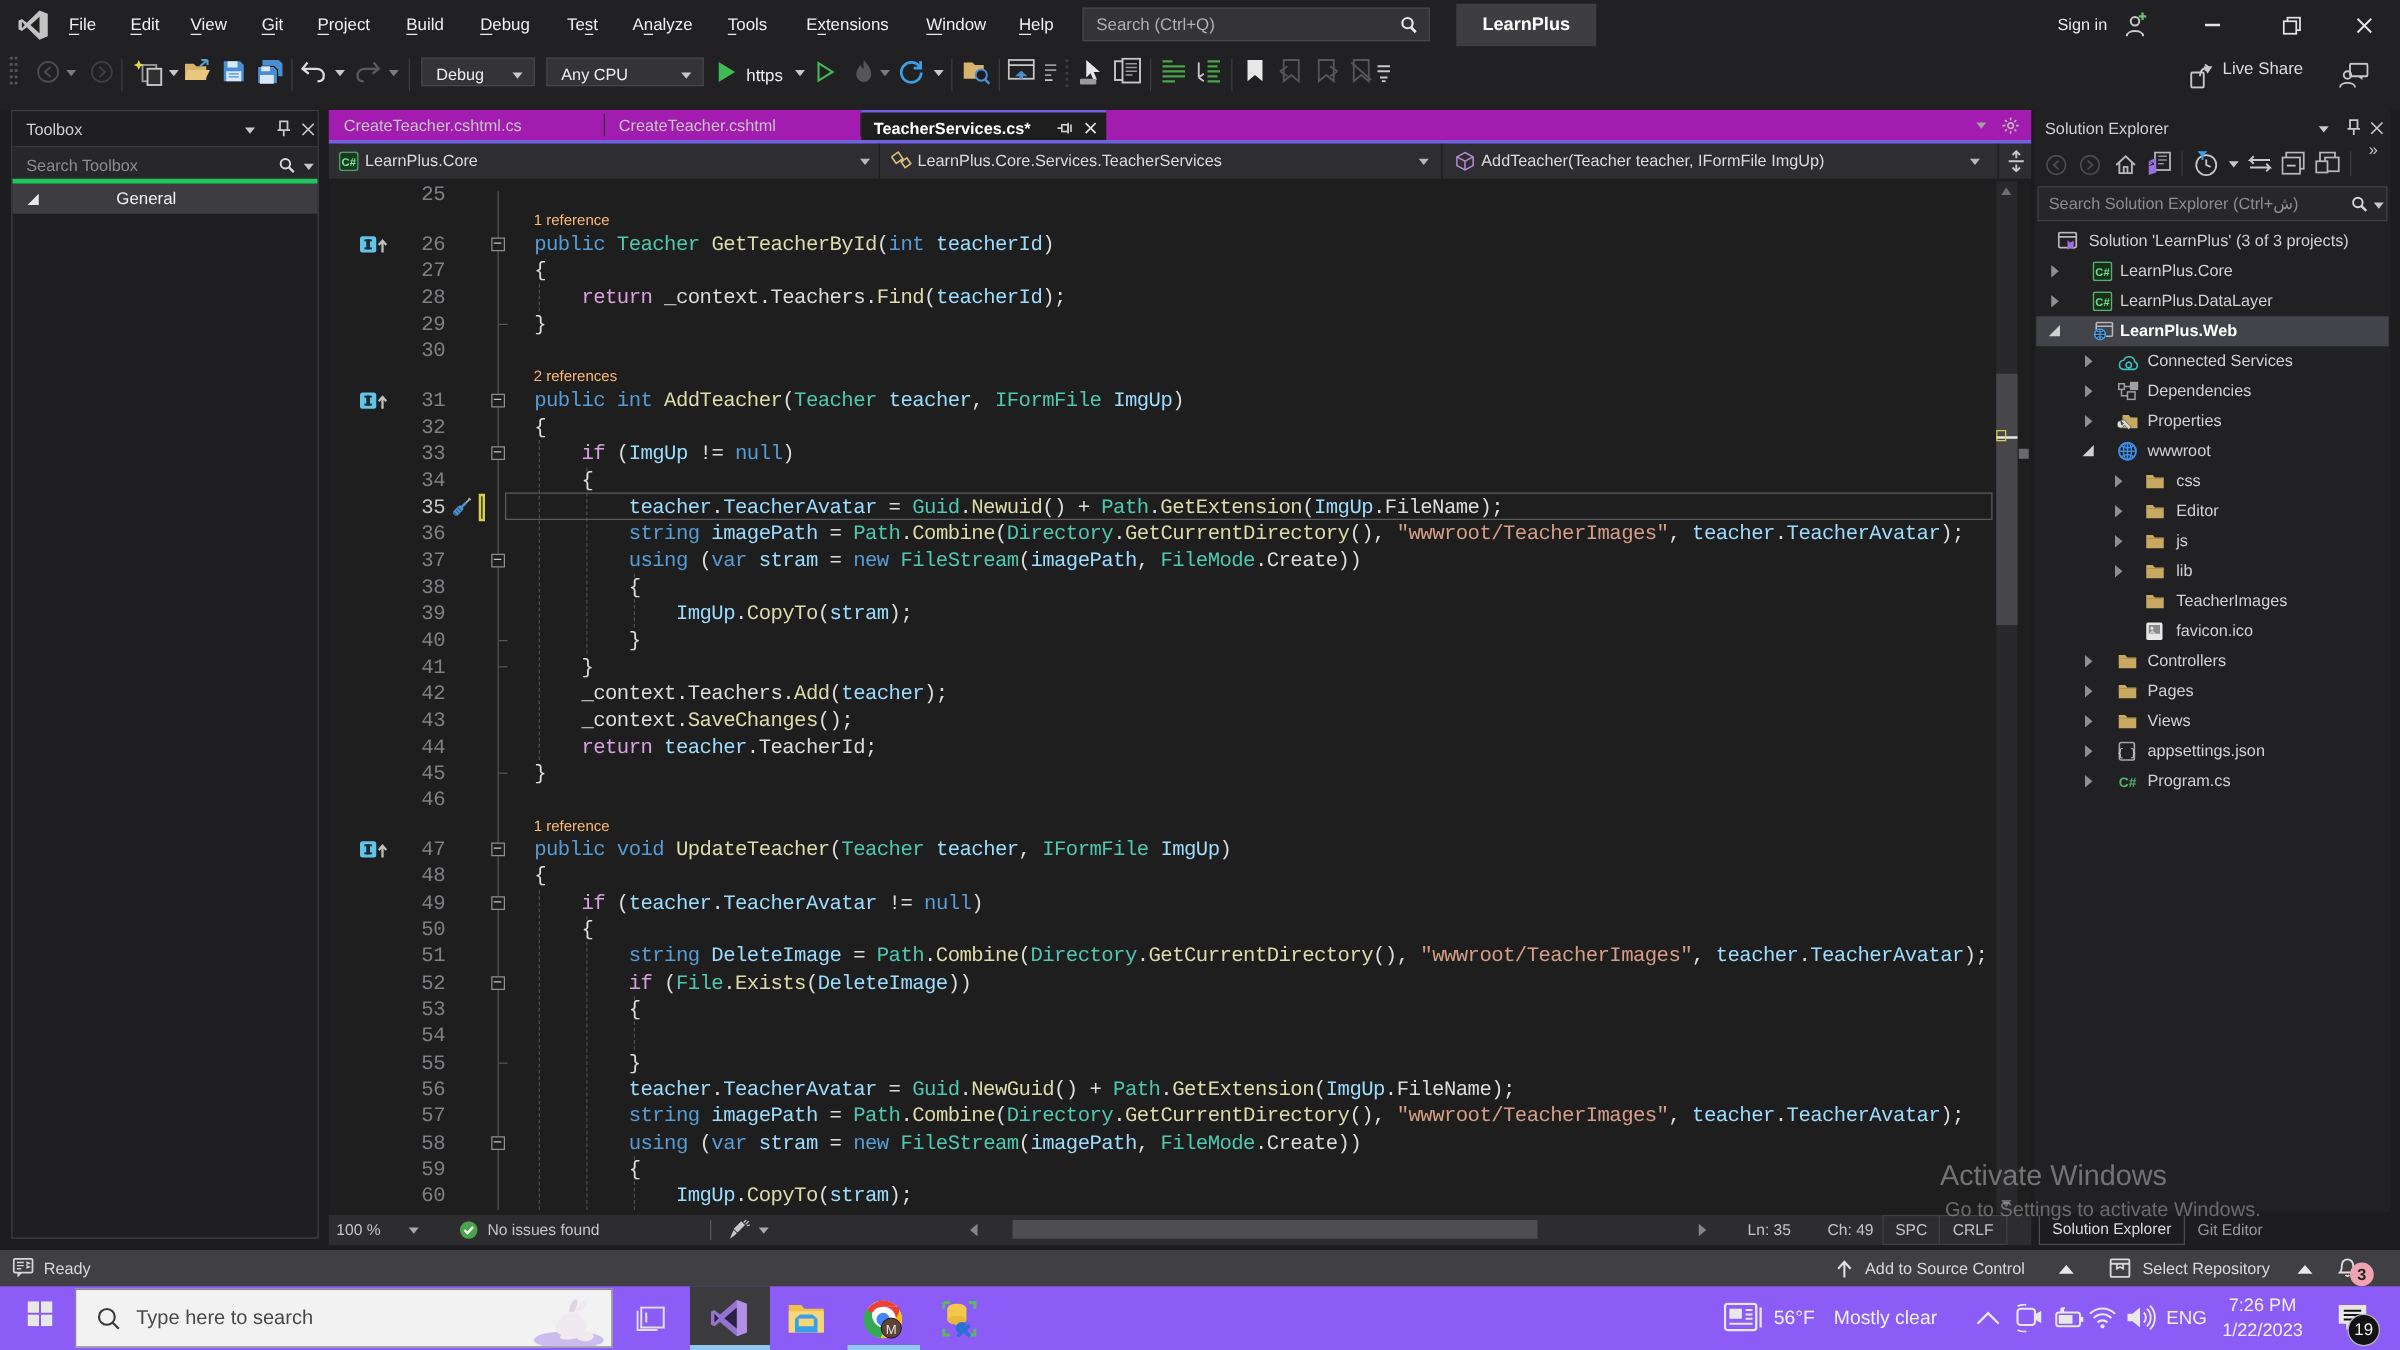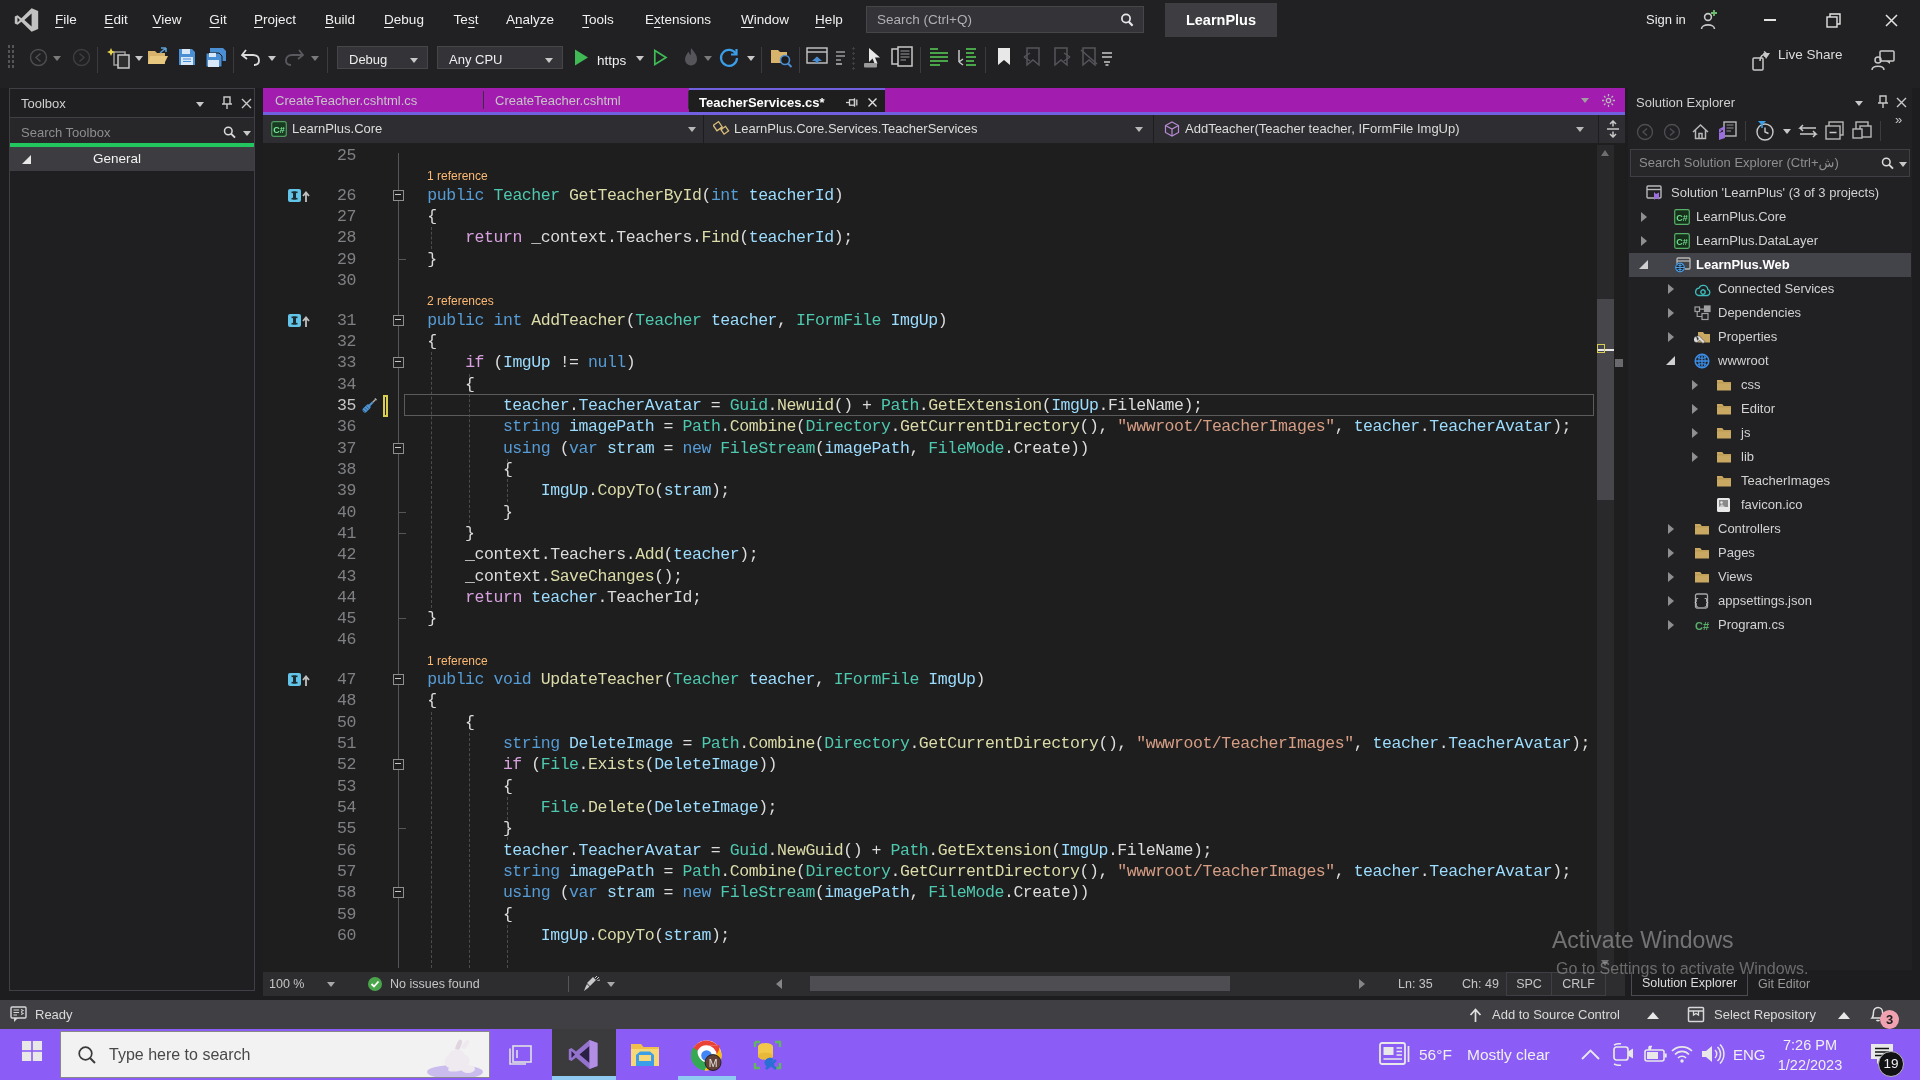--- a/index.html
+++ b/index.html
@@ -350,25 +350,26 @@
           <span style="left:164px;">1 reference</span>
         </div>
 <div class="r"><span class="glyph"><svg width="22" height="15" viewBox="0 0 22 15">
               <rect x="0" y="1" width="13" height="13" rx="2" fill="#62c4e8"></rect>
               <rect x="5" y="3.5" width="3" height="8" fill="#1e2c33"></rect>
               <rect x="3.5" y="3.5" width="6" height="1.6" fill="#1e2c33"></rect>
               <rect x="3.5" y="9.9" width="6" height="1.6" fill="#1e2c33"></rect>
               <path d="M18 14 L18 5 M15 8 L18 4.5 L21 8" stroke="#c0c0c0" stroke-width="1.8" fill="none"></path>
             </svg></span><span class="cbox" style="top:5px;"></span><span class="n" style="">47</span><span class="t">    <span class="k">public</span> <span class="k">void</span> <span class="m">UpdateTeacher</span>(<span class="y">Teacher</span> <span class="v">teacher</span>, <span class="y">IFormFile</span> <span class="v">ImgUp</span>)</span></div>
 <div class="r"><span class="n" style="">48</span><span class="t">    {</span></div>
+<div class="r"><span class="cbox" style="top:5px;"></span><span class="n" style="">49</span><span class="t">        <span class="c">if</span> (<span class="v">teacher</span>.<span class="v">TeacherAvatar</span> != <span class="k">null</span>)</span></div>
 <div class="r"><span class="n" style="">50</span><span class="t">        {</span></div>
 <div class="r"><span class="n" style="">51</span><span class="t">            <span class="k">string</span> <span class="v">DeleteImage</span> = <span class="y">Path</span>.<span class="m">Combine</span>(<span class="y">Directory</span>.<span class="m">GetCurrentDirectory</span>(), <span class="s">"wwwroot/TeacherImages"</span>, <span class="v">teacher</span>.<span class="v">TeacherAvatar</span>);</span></div>
 <div class="r"><span class="cbox" style="top:5px;"></span><span class="n" style="">52</span><span class="t">            <span class="c">if</span> (<span class="y">File</span>.<span class="m">Exists</span>(<span class="v">DeleteImage</span>))</span></div>
 <div class="r"><span class="n" style="">53</span><span class="t">            {</span></div>
-<div class="r"><span class="n" style="">54</span><span class="t">                <span class="y">File</span>.<span class="m">Delete</span>(<span class="v">DeleteImage</span>);</span></div>
+<div class="r"><span class="n" style="">54</span></div>
 <div class="r"><span class="tick" style="top:10px;"></span><span class="n" style="">55</span><span class="t">            }</span></div>
 <div class="r"><span class="n" style="">56</span><span class="t">            <span class="v">teacher</span>.<span class="v">TeacherAvatar</span> = <span class="y">Guid</span>.<span class="m">NewGuid</span>() + <span class="y">Path</span>.<span class="m">GetExtension</span>(<span class="v">ImgUp</span>.FileName);</span></div>
 <div class="r"><span class="n" style="">57</span><span class="t">            <span class="k">string</span> <span class="v">imagePath</span> = <span class="y">Path</span>.<span class="m">Combine</span>(<span class="y">Directory</span>.<span class="m">GetCurrentDirectory</span>(), <span class="s">"wwwroot/TeacherImages"</span>, <span class="v">teacher</span>.<span class="v">TeacherAvatar</span>);</span></div>
 <div class="r"><span class="cbox" style="top:5px;"></span><span class="n" style="">58</span><span class="t">            <span class="k">using</span> (<span class="k">var</span> <span class="v">stram</span> = <span class="k">new</span> <span class="y">FileStream</span>(<span class="v">imagePath</span>, <span class="y">FileMode</span>.Create))</span></div>
 <div class="r"><span class="n" style="">59</span><span class="t">            {</span></div>
 <div class="r"><span class="n" style="">60</span><span class="t">                <span class="v">ImgUp</span>.<span class="m">CopyTo</span>(<span class="v">stram</span>);</span></div>
 </div>
       <div class="abs" style="left:1334px;top:57px;width:17px;height:826px;background:#29292c;">
 <span class="abs" style="left:4px;top:5px;width:0;height:0;border-left:4.5px solid transparent;border-right:4.5px solid transparent;border-bottom:6px solid #6e6e71;"></span>
 <span class="abs" style="left:4px;bottom:5px;width:0;height:0;border-left:4.5px solid transparent;border-right:4.5px solid transparent;border-top:6px solid #6e6e71;"></span>

